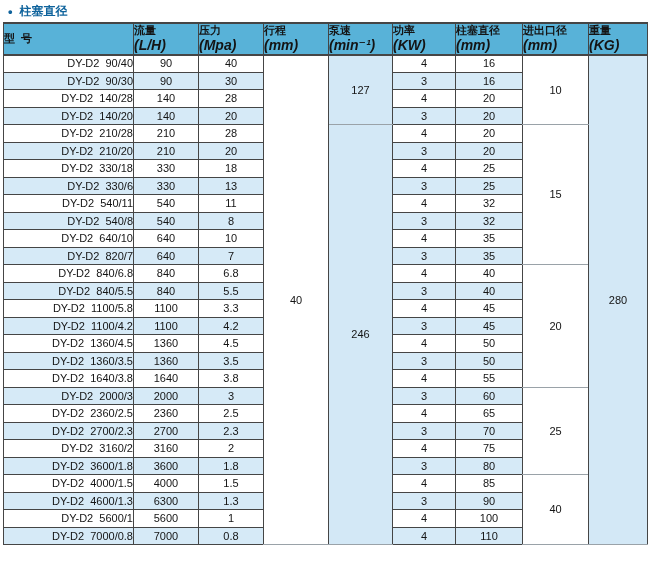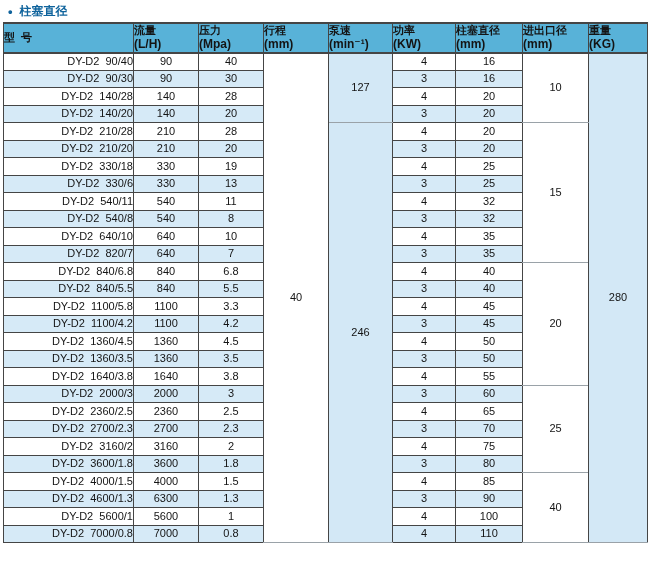--- a/index.html
+++ b/index.html
@@ -31,21 +31,21 @@
   }
   th{
     background:var(--header-bg);
     border:1px solid var(--grid-border);
     border-top:2px solid var(--grid-border);
     border-bottom:2px solid var(--grid-border);
     height:28px;font-weight:bold;font-size:11px;
     text-align:left;vertical-align:middle;padding:0;
   }
   th div{white-space:pre;line-height:1.2;}
-  th .hu{font-size:12px;}
+  th .hu{font-size:14px;font-style:italic;}
   td{
     border:1px solid var(--grid-border);
     height:17.5px;padding:0;font-size:11px;
     text-align:center;vertical-align:middle;
     line-height:1;
   }
   td.plain{background:#fff;}
   tr.alt td.plain{background:var(--stripe-bg);}
   td.model{text-align:right;padding-left:15px;white-space:pre;}
   td.merged{border-top-color:var(--merge-sep);border-bottom-color:var(--merge-sep);}
@@ -156,21 +156,21 @@
       <tr class="alt">
         <td class="plain model">DY-D2  210/20</td>
         <td class="plain">210</td>
         <td class="plain">20</td>
         <td class="plain">3</td>
         <td class="plain">20</td>
       </tr>
       <tr>
         <td class="plain model">DY-D2  330/18</td>
         <td class="plain">330</td>
-        <td class="plain">19</td>
+        <td class="plain">18</td>
         <td class="plain">4</td>
         <td class="plain">25</td>
       </tr>
       <tr class="alt">
         <td class="plain model">DY-D2  330/6</td>
         <td class="plain">330</td>
         <td class="plain">13</td>
         <td class="plain">3</td>
         <td class="plain">25</td>
       </tr>

